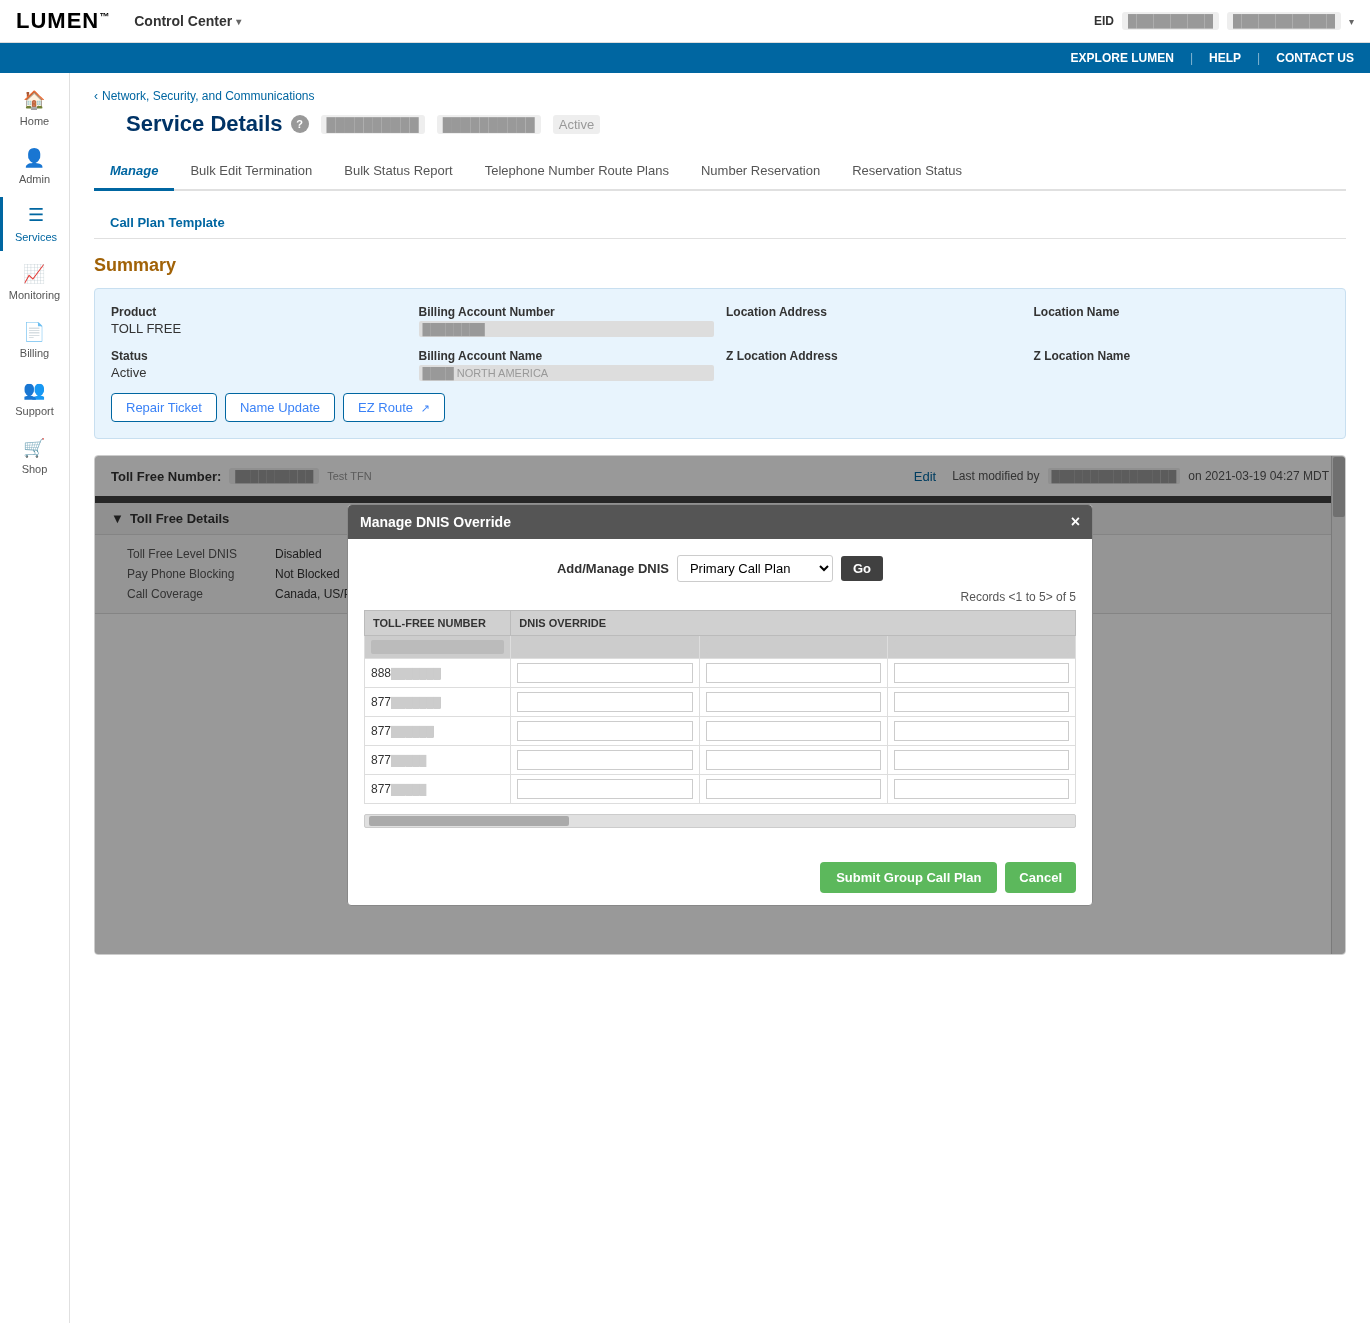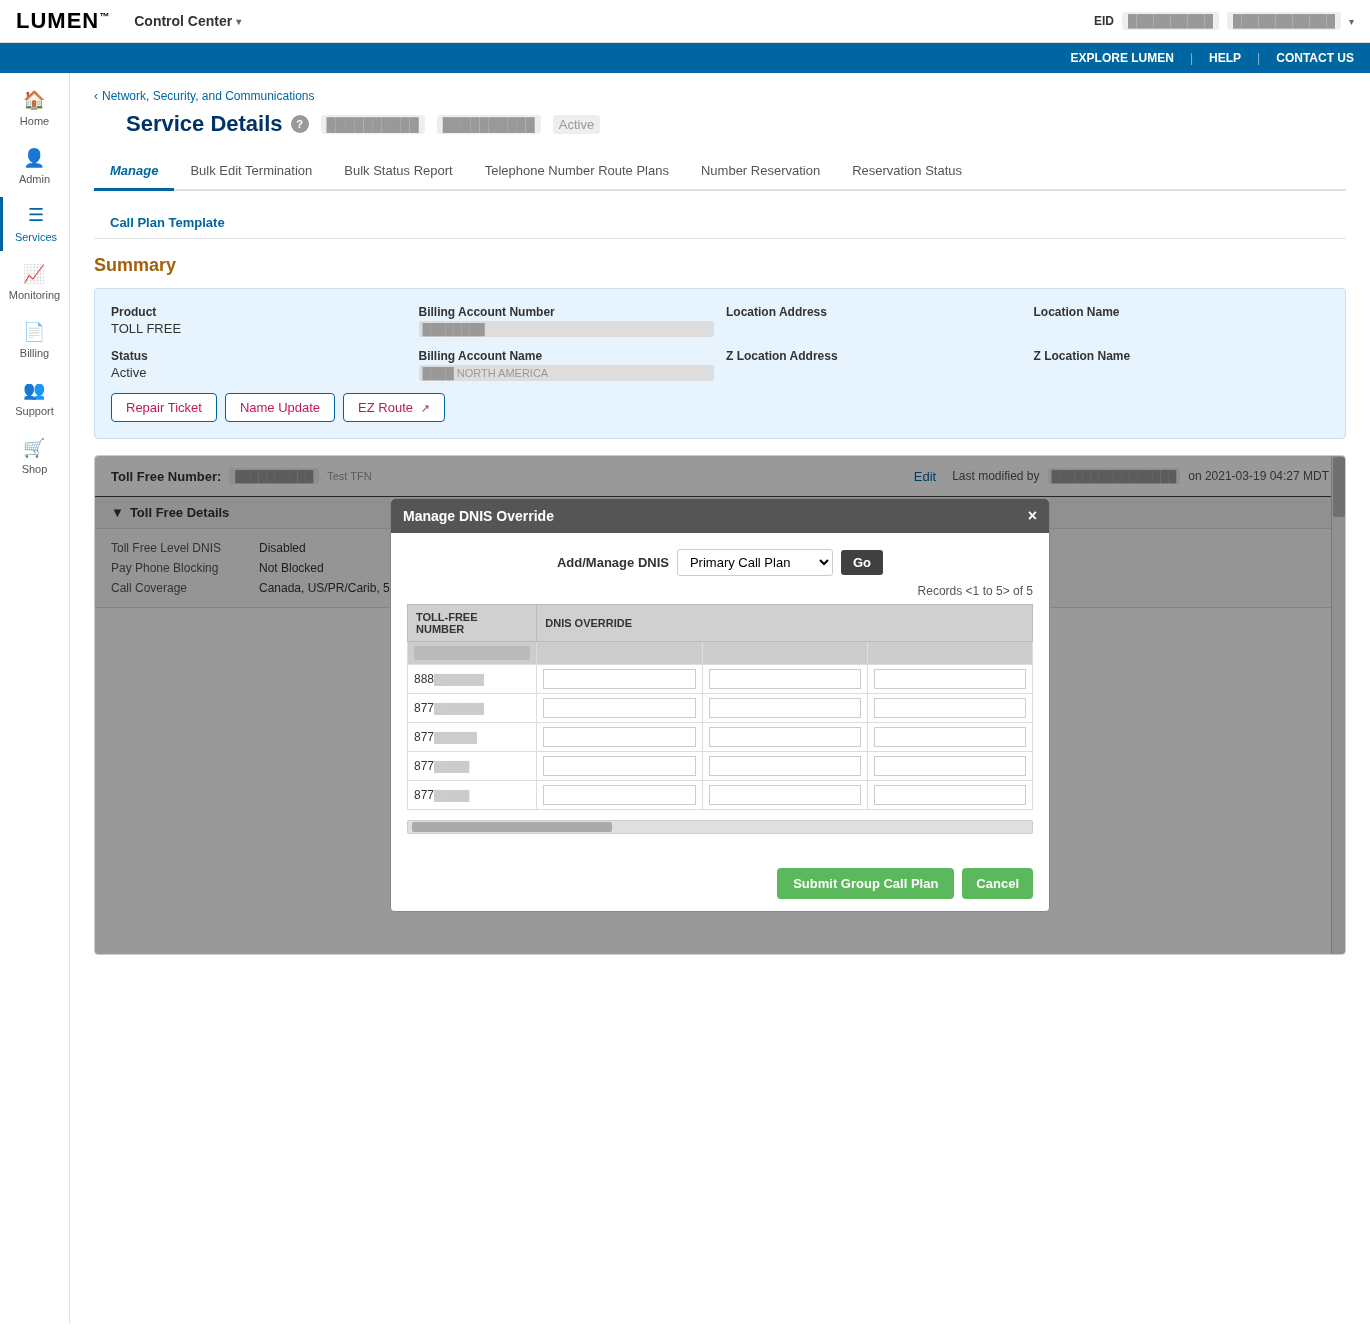--- a/index.html
+++ b/index.html
@@ -67,64 +67,64 @@
     
     .summary-title { font-size: 18px; font-weight: 700; color: #a16207; margin-bottom: 12px; }
     .summary-box { background: #e8f4fd; border: 1px solid #c8dff0; border-radius: 4px; padding: 16px; margin-bottom: 16px; }
     .summary-grid { display: grid; grid-template-columns: 1fr 1fr 1fr 1fr; gap: 12px; margin-bottom: 12px; }
     .summary-field-label { font-size: 12px; font-weight: 600; color: #333; }
     .summary-field-value { font-size: 13px; color: #333; margin-top: 2px; }
     .summary-field-value.muted { color: #999; background: #ddd; border-radius: 2px; padding: 2px 4px; font-size: 11px; }
 
     .action-buttons { display: flex; gap: 8px; margin-top: 8px; }
     .btn-outline {
-      padding: 6px 14px; border: 1px solid #0066a1; background: #fff; color: #be185d;
+      padding: 6px 14px; border: 1px solid #0066a1; background: #fff; color: #3b82f6;
       border-radius: 4px; cursor: pointer; font-size: 13px;
     }
     .ext-icon { font-size: 11px; margin-left: 4px; }
 
     
     .main-panel {
       border: 1px solid #ccc; border-radius: 4px; position: relative;
       overflow: hidden; background: #fff;
     }
 
     
     .tf-header {
-      background: #fff; padding: 12px 16px; border-bottom: 1px solid #404040;
+      background: #fff; padding: 12px 16px; border-bottom: 7px solid #404040;
       display: flex; justify-content: space-between; align-items: center; font-size: 13px;
     }
     .tf-header-left { display: flex; align-items: center; gap: 8px; }
     .tf-number-label { font-weight: 600; }
     .tf-number-val { color: #999; background: #eee; padding: 2px 6px; border-radius: 3px; font-size: 11px; }
     .tf-tag { color: #999; font-size: 11px; }
     .edit-link { color: #0066a1; cursor: pointer; margin-right: 8px; }
     .modified-text { color: #555; font-size: 12px; }
     .modified-val { color: #999; background: #eee; padding: 2px 4px; border-radius: 2px; font-size: 11px; }
 
     .tf-section-header {
       background: #f0f0f0; padding: 8px 16px; display: flex; align-items: center; gap: 6px;
       font-size: 13px; font-weight: 600; cursor: pointer; border-bottom: 1px solid #ddd;
     }
-    .tf-details-grid { background: #f9f9f9; padding: 12px 16px; display: grid; grid-template-columns: 1fr 1fr; gap: 8px; border-bottom: 1px solid #ddd; }
+    .tf-details-grid { background: #f9f9f9; padding: 12px 32px; display: grid; grid-template-columns: 1fr 1fr; gap: 8px; border-bottom: 1px solid #ddd; }
     .tf-detail-row { display: flex; gap: 8px; align-items: center; }
     .tf-detail-label { font-size: 12px; color: #555; min-width: 140px; }
     .tf-detail-value { font-size: 12px; color: #333; }
     .tf-detail-value.blue { color: #0066a1; }
     .tf-detail-value.muted { color: #999; background: #ddd; padding: 2px 4px; border-radius: 2px; }
 
     
     .modal-overlay {
       position: absolute; top: 0; left: 0; right: 0; bottom: 0;
       background: rgba(0,0,0,0.4); display: flex; align-items: center; justify-content: center;
       z-index: 100;
     }
     .modal {
       background: #fff; border: 1px solid #888; border-radius: 4px;
-      width: 660px; max-width: 95%;
+      width: 746px; max-width: 95%;
     }
     .modal-header {
       background: #555; color: #fff; padding: 8px 12px;
       display: flex; justify-content: space-between; align-items: center;
       font-size: 14px; font-weight: 600; border-radius: 4px 4px 0 0;
     }
     .modal-close {
       cursor: pointer; font-size: 16px; font-weight: bold; color: #fff;
       background: none; border: none;
     }

